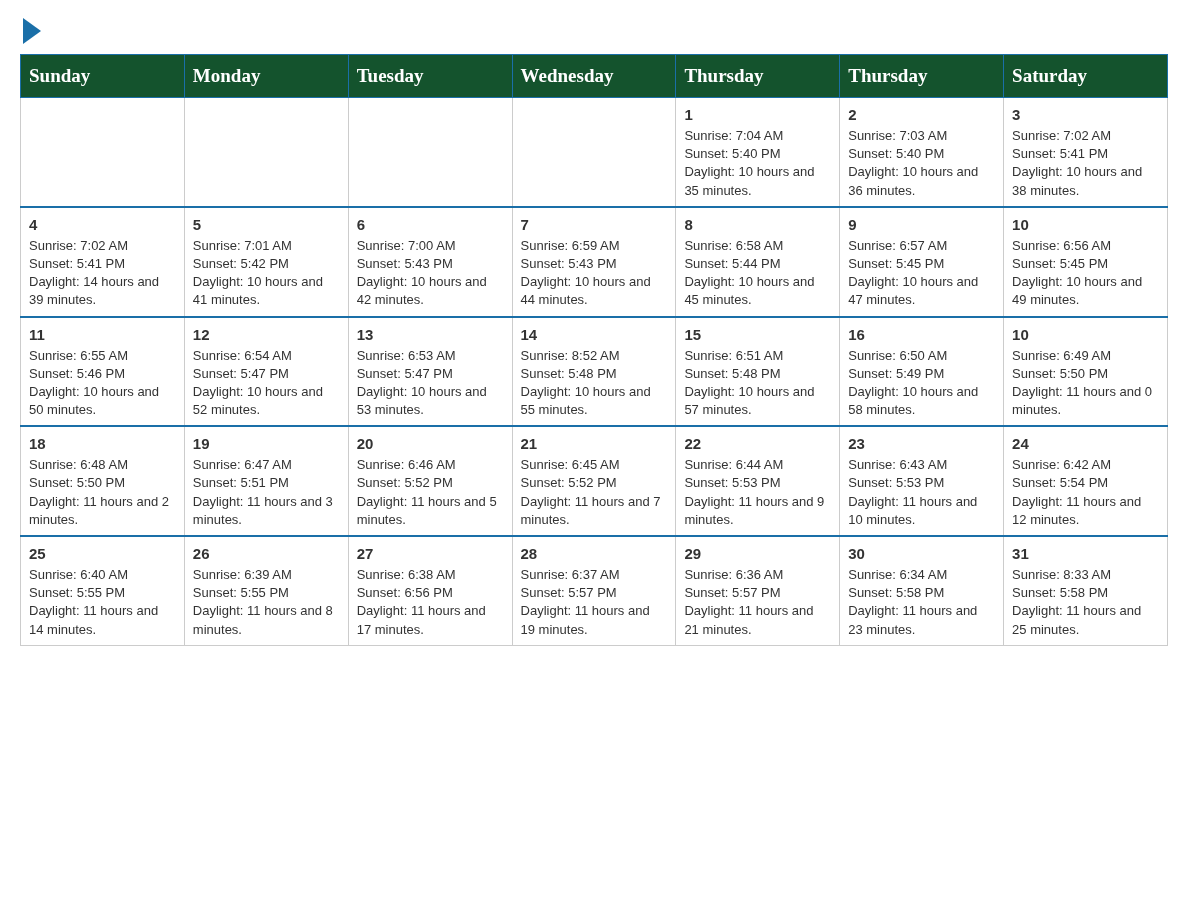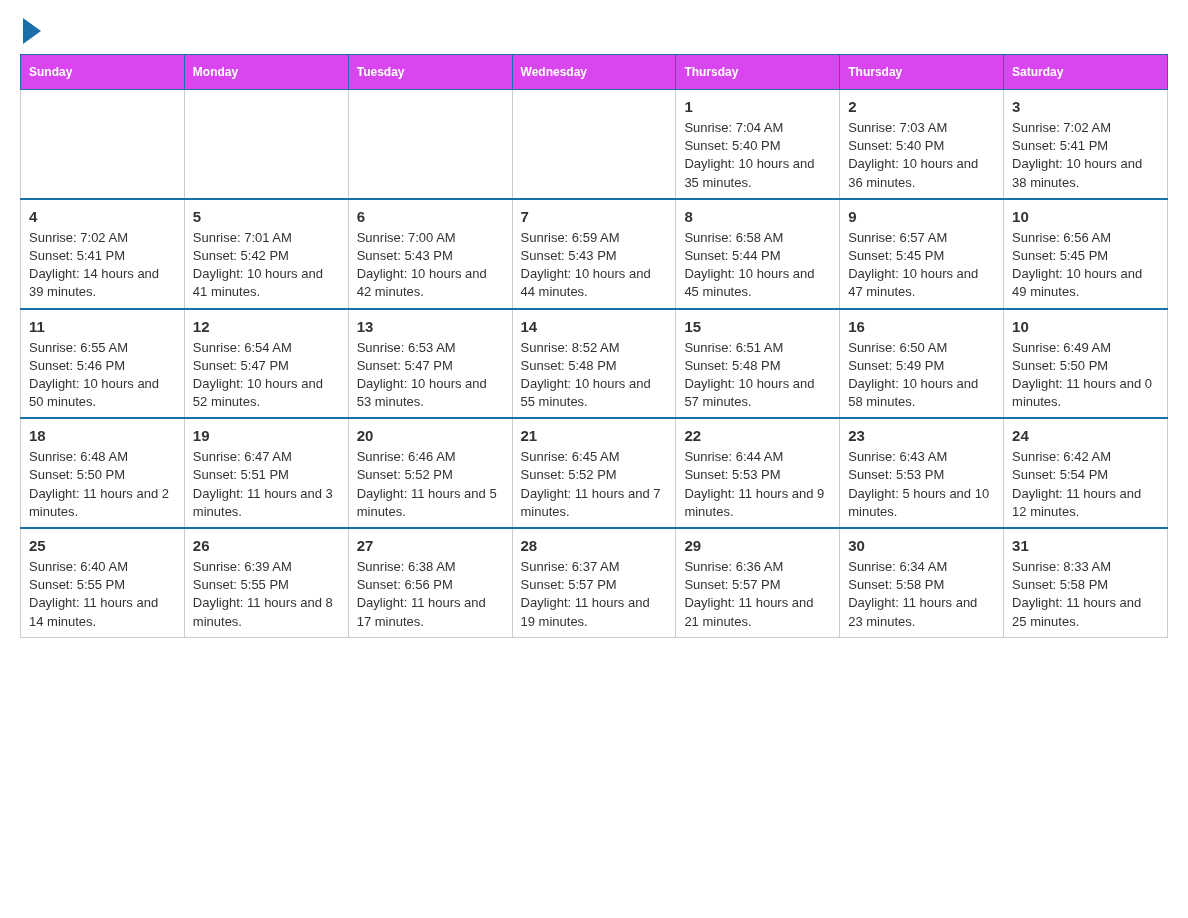--- a/index.html
+++ b/index.html
@@ -29,27 +29,28 @@
       font-size: 22px;
       color: #444;
       margin-top: 4px;
     }
     .calendar {
       width: 100%;
       border-collapse: collapse;
       margin-top: 8px;
     }
     .calendar th {
-      background-color: #d946ef;
+      background-color: #14532d;
       color: #fff;
       padding: 10px 8px;
-      font-size: 12px;
+      font-size: 19px;
       font-weight: 600;
       text-align: left;
       border: 1px solid #1a6fa8;
+      font-family: Liberation Serif, serif;
     }
     .calendar td {
       vertical-align: top;
       padding: 6px 8px;
       border: 1px solid #ccc;
       width: 14.28%;
       min-height: 90px;
       font-size: 13px;
       color: #333;
       line-height: 1.4;
@@ -272,21 +273,21 @@
         <td>
           <span class="day-num">22</span>
           <div>Sunrise: 6:44 AM</div>
           <div>Sunset: 5:53 PM</div>
           <div>Daylight: 11 hours and 9 minutes.</div>
         </td>
         <td>
           <span class="day-num">23</span>
           <div>Sunrise: 6:43 AM</div>
           <div>Sunset: 5:53 PM</div>
-          <div>Daylight: 5 hours and 10 minutes.</div>
+          <div>Daylight: 11 hours and 10 minutes.</div>
         </td>
         <td>
           <span class="day-num">24</span>
           <div>Sunrise: 6:42 AM</div>
           <div>Sunset: 5:54 PM</div>
           <div>Daylight: 11 hours and 12 minutes.</div>
         </td>
       </tr>
       <tr>
         <td>

